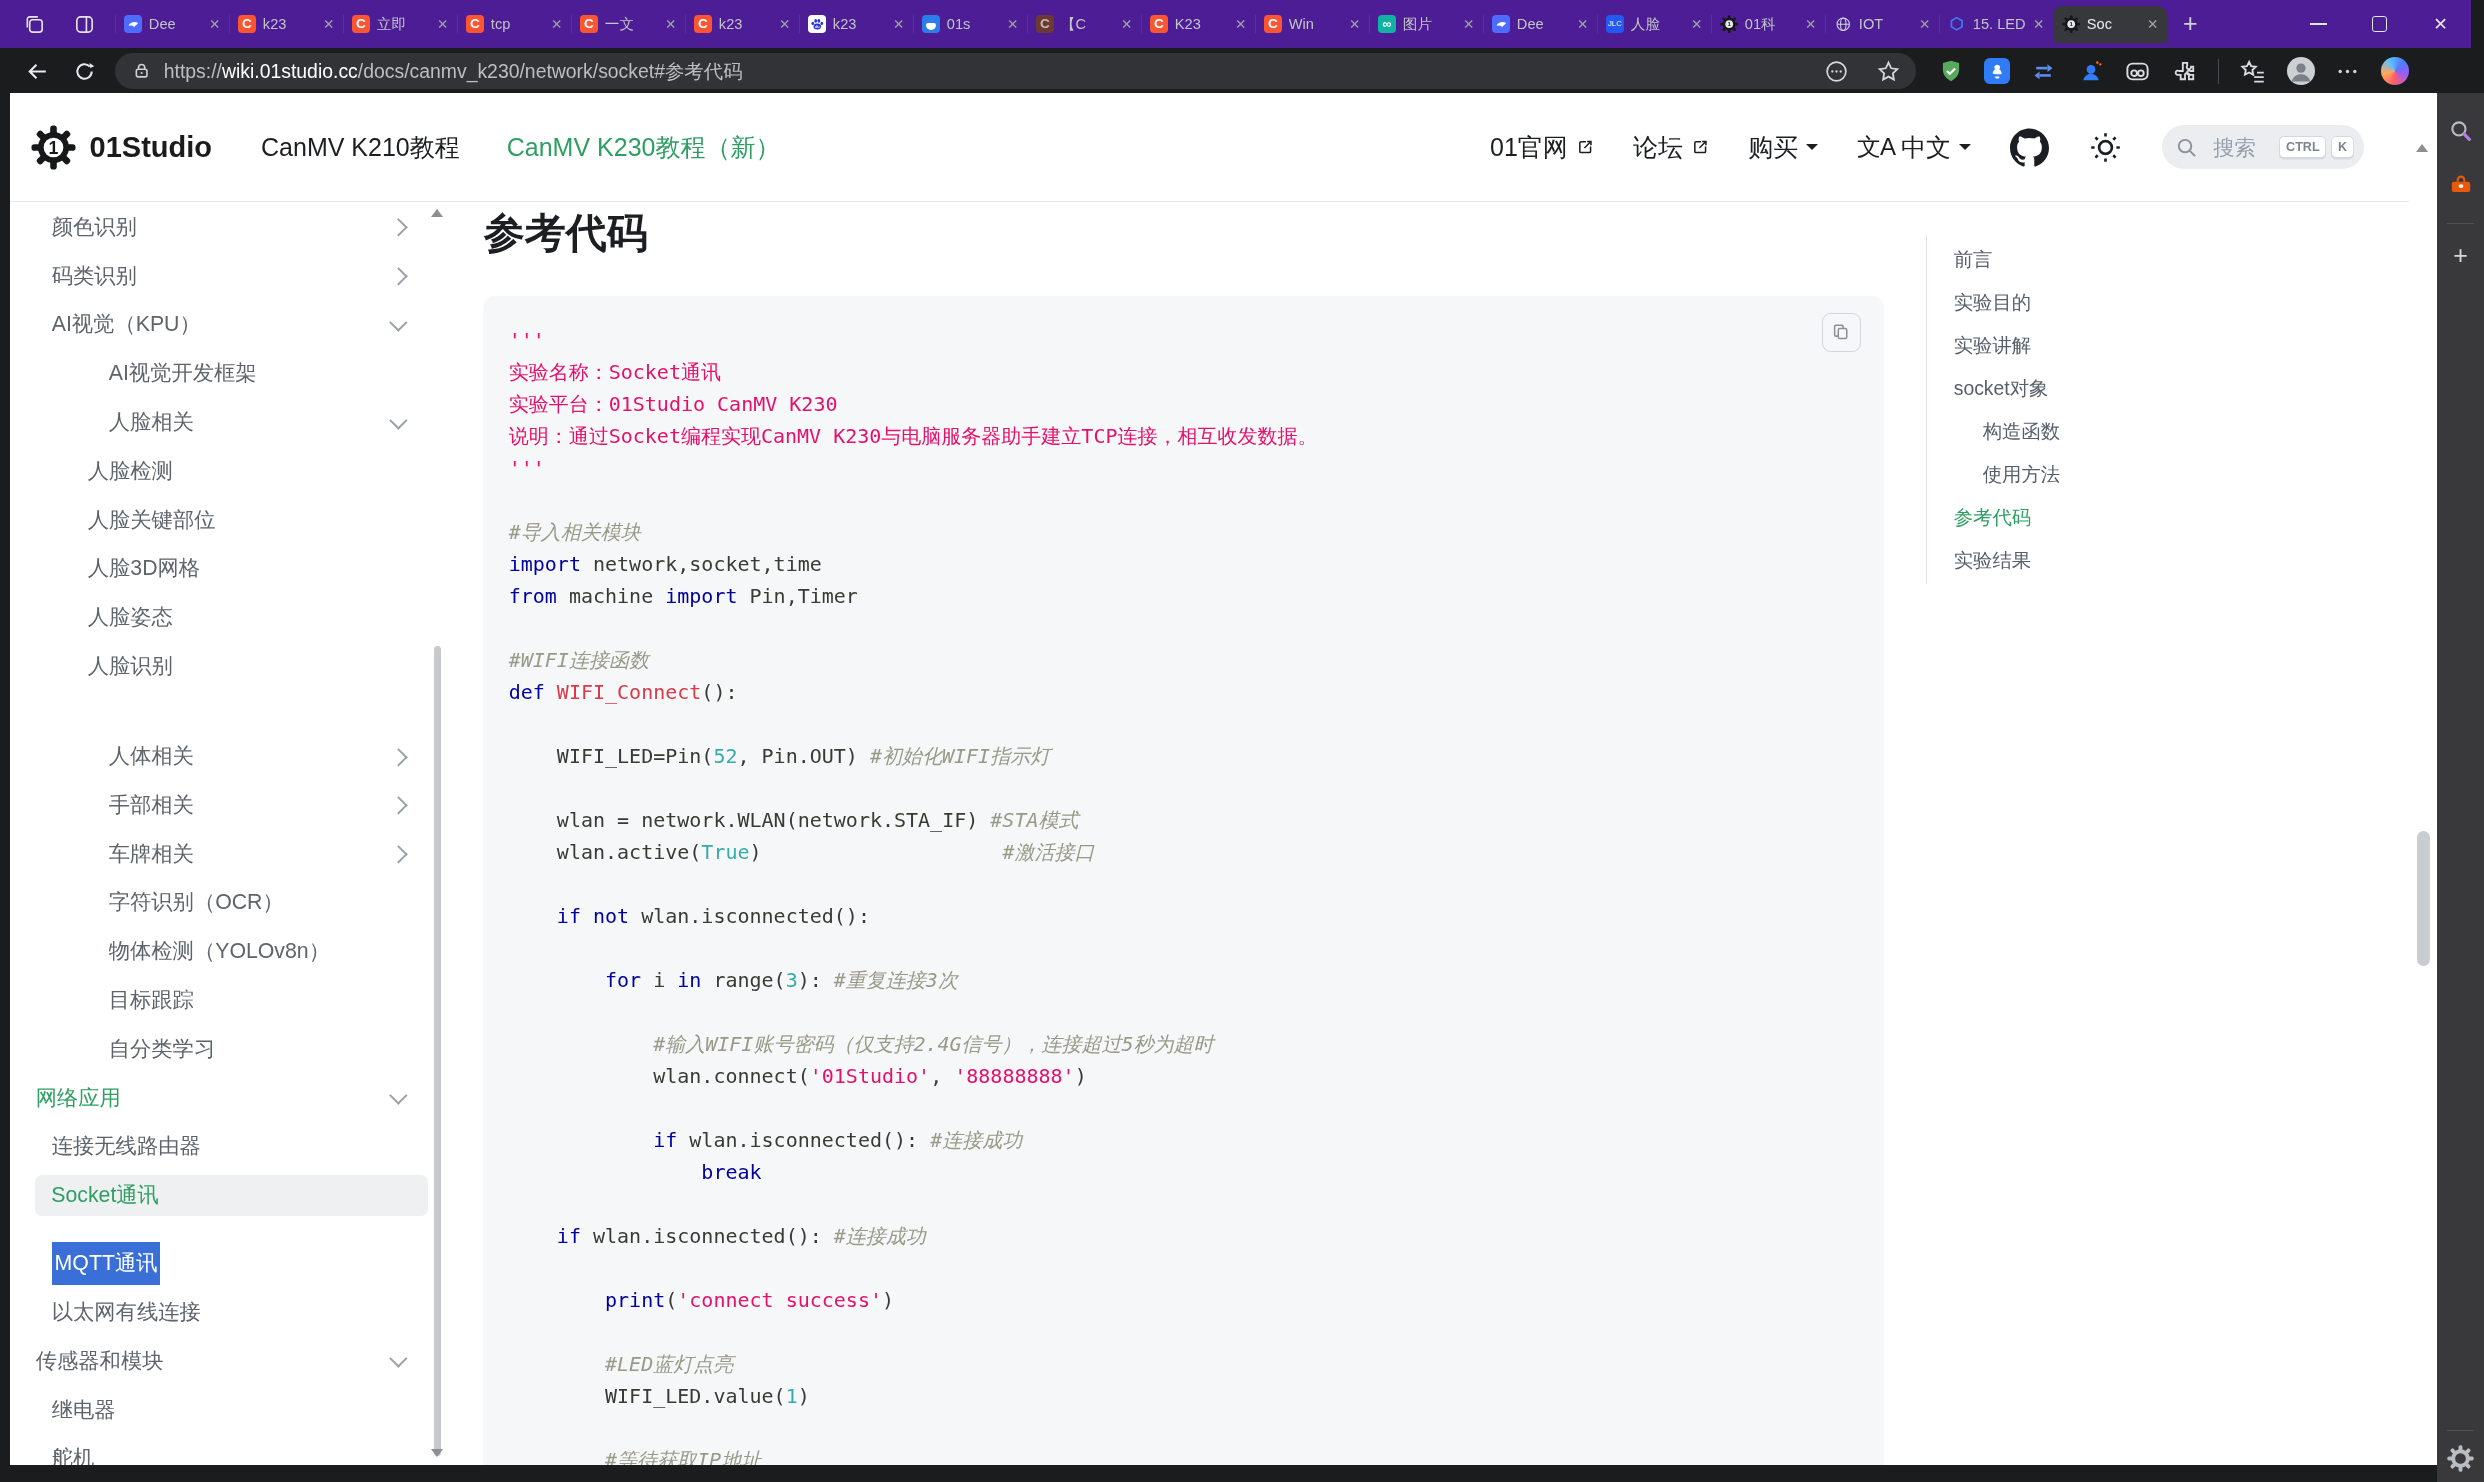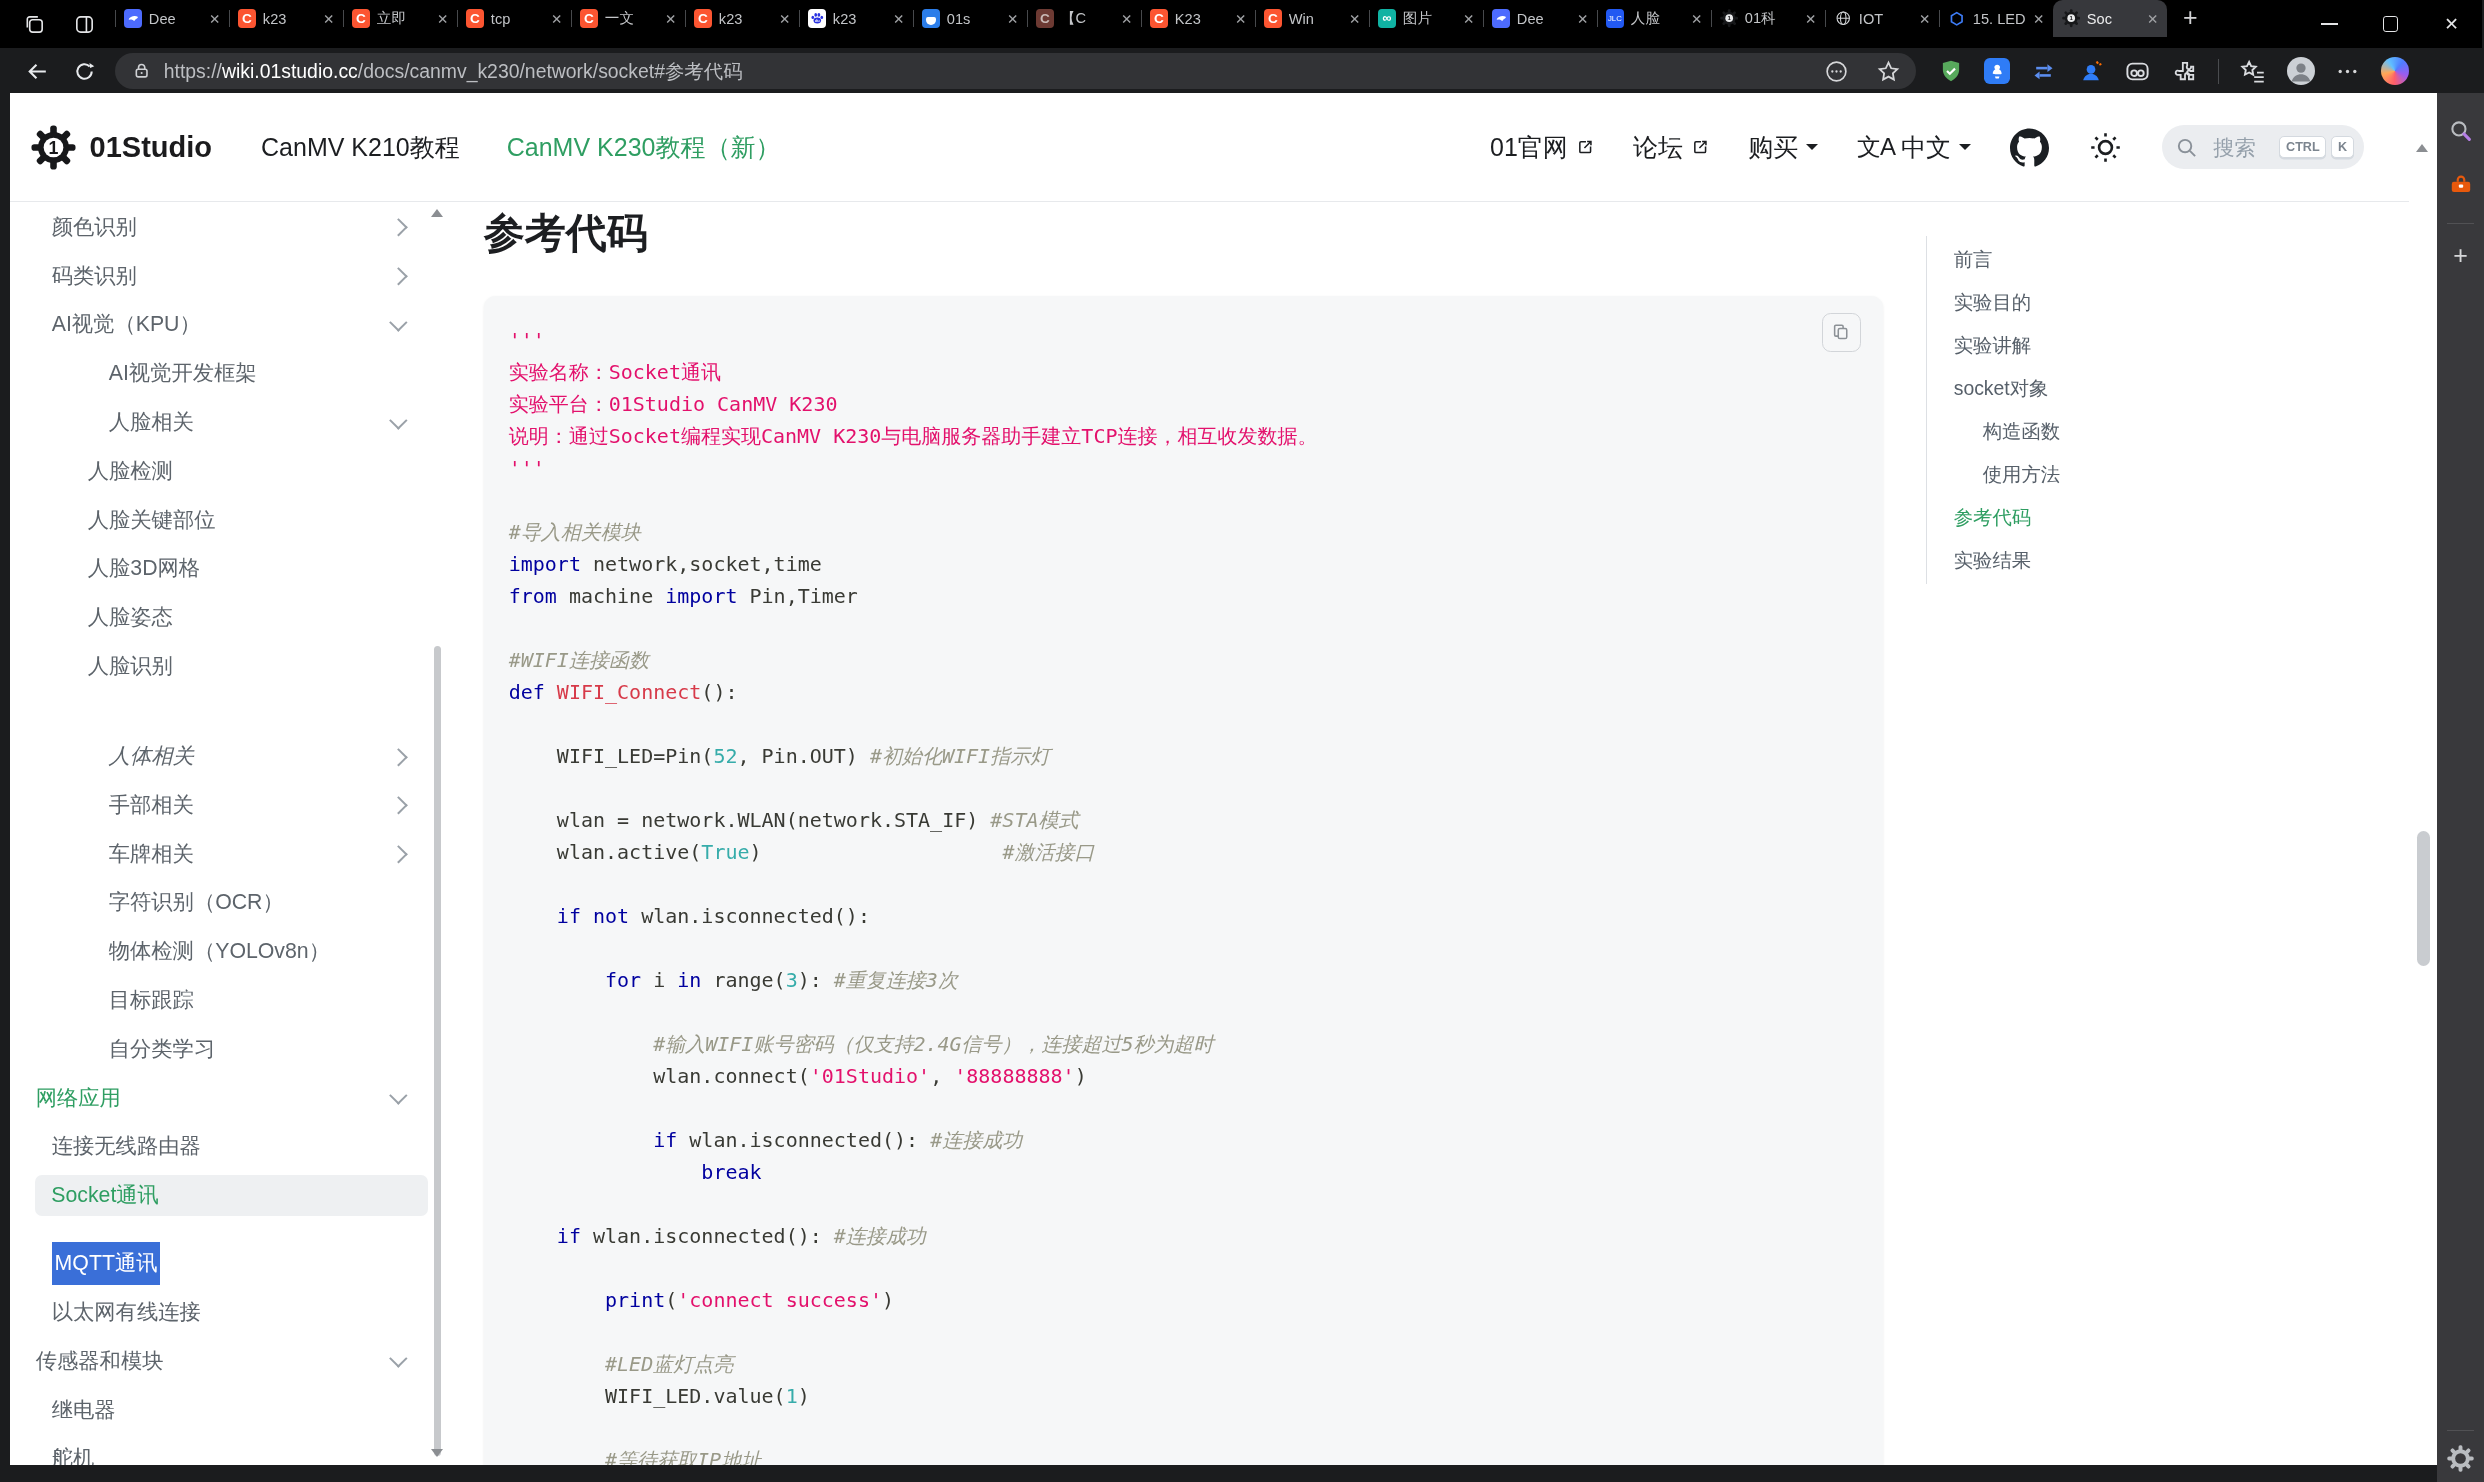--- a/index.html
+++ b/index.html
@@ -1,21 +1,21 @@
 <!DOCTYPE html>
 <html><head>
 <meta charset="utf-8">
 <style>
   html,body{margin:0;padding:0}
   body{width:2484px;height:1483px;position:relative;overflow:hidden;background:#1b1c1e;
        font-family:"Liberation Sans",sans-serif;-webkit-font-smoothing:antialiased}
   .icx{display:inline-flex;align-items:center;justify-content:center}
 
   
-  #tabstrip{position:absolute;top:0;left:0;right:2px;height:48px;background:#000000;display:flex;align-items:flex-start}
+  #tabstrip{position:absolute;top:0;left:0;right:13px;height:48px;background:#4c1d95;display:flex;align-items:center}
   .chrome-left{display:flex;align-items:center;height:48px;padding:0 9.7px 0 13.6px;gap:9.7px}
   .cbtn{width:41px;height:37px;display:flex;align-items:center;justify-content:center;border-radius:7.8px}
   #tabs{display:flex;height:37px}
   .tab{width:114px;height:37px;display:flex;align-items:center;gap:6.8px;padding:0 8.7px;position:relative;
        color:#c3c5c8;font-size:14.6px;box-sizing:border-box}
   .tab:not(.active)::before{content:'';position:absolute;left:0;top:9.7px;height:17.5px;width:1px;background:#47494c}
   .tab.active{background:#37383c;border-radius:9.7px 9.7px 0 0;color:#ededee}
   .tab.active::before{display:none}
   .tab .ttl{flex:1;overflow:hidden;white-space:nowrap}
   .tclose{color:#9fa1a4;font-size:13.6px;flex:none}
@@ -545,21 +545,21 @@
         </div>
         <div class="sitem l4">
           <span>人脸3D网格</span>
         </div>
         <div class="sitem l4">
           <span>人脸姿态</span>
         </div>
         <div class="sitem l4">
           <span>人脸识别</span>
         </div>
-        <div class="sitem l3" style="margin-top: 49px; font-style: italic;">
+        <div class="sitem l3" style="margin-top: 49px;">
           <span>人体相关</span>
           <span class="chev right"></span>
         </div>
         <div class="sitem l3">
           <span>手部相关</span>
           <span class="chev right"></span>
         </div>
         <div class="sitem l3">
           <span>车牌相关</span>
           <span class="chev right"></span>

